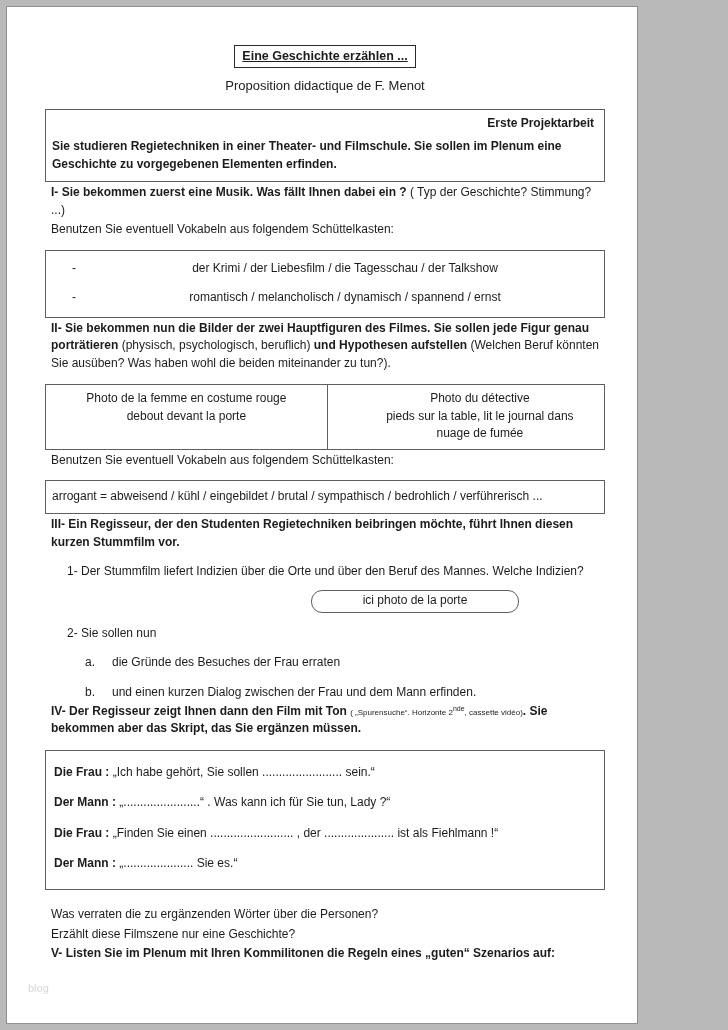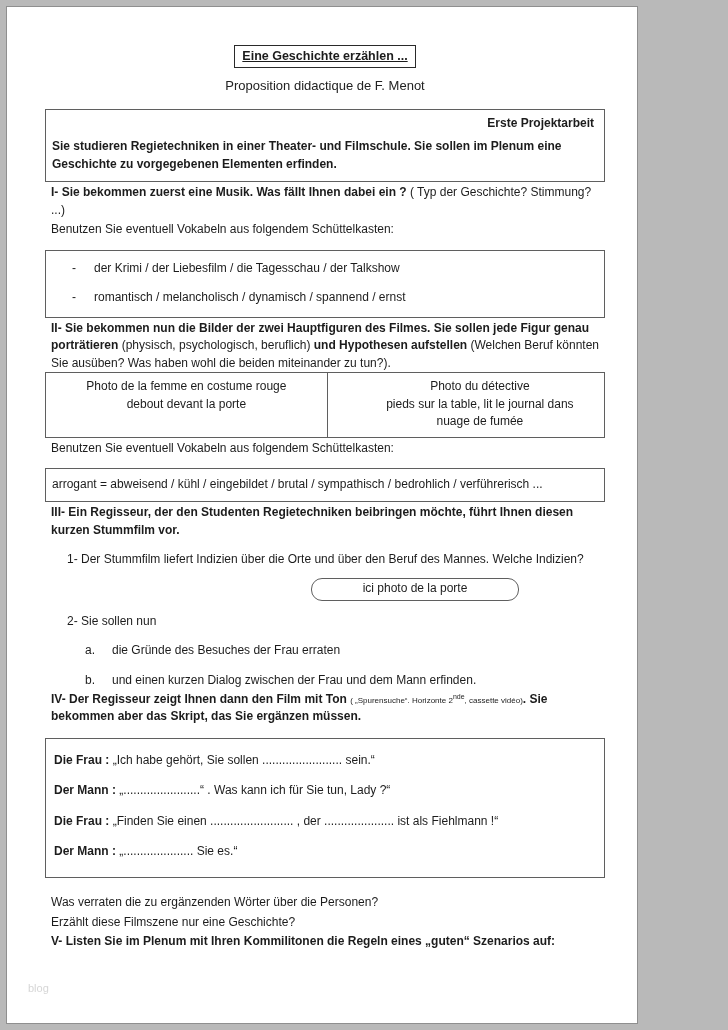--- a/index.html
+++ b/index.html
@@ -40,23 +40,23 @@
 
   .para { margin-top: 2px; margin-left: 6px; }
   .b { font-weight: bold; }
   .small { font-size: 8px; }
   .small sup { font-size: 7px; }
 
   .shuttle-box { margin-top: 12px; padding: 9px 8px 11px 0; }
   .dash-row { display: flex; margin-left: 26px; }
   .dash-row + .dash-row { margin-top: 11px; }
   .dash-col { width: 22px; flex: none; }
-  .dash-text { flex: 1; }
+  .dash-text { flex: 1; text-align: center; }
 
-  .photo-table { display: flex; text-align: center; gap: 28px; }
+  .photo-table { display: flex; margin-top: 12px; text-align: center; gap: 28px; }
   .photo-cell { padding: 5px 26px 7px; }
   .photo-cell.left { width: 50.5%; flex: none; border-right: 1px solid #5f5f5f; }
   .photo-cell.right { flex: 1; }
 
   .arrogant-box { margin-top: 10px; padding: 7px 8px 8px 6px; }
 
   .num-item { margin-top: 12px; margin-left: 22px; }
   .photo-small-box { width: 208px; margin-top: 10px; margin-left: 266px; text-align: center; padding: 1px 2px 2px; border-radius: 11px; }
   .sub-row { display: flex; margin-top: 12px; margin-left: 40px; }
   .sub-label { width: 27px; flex: none; }

